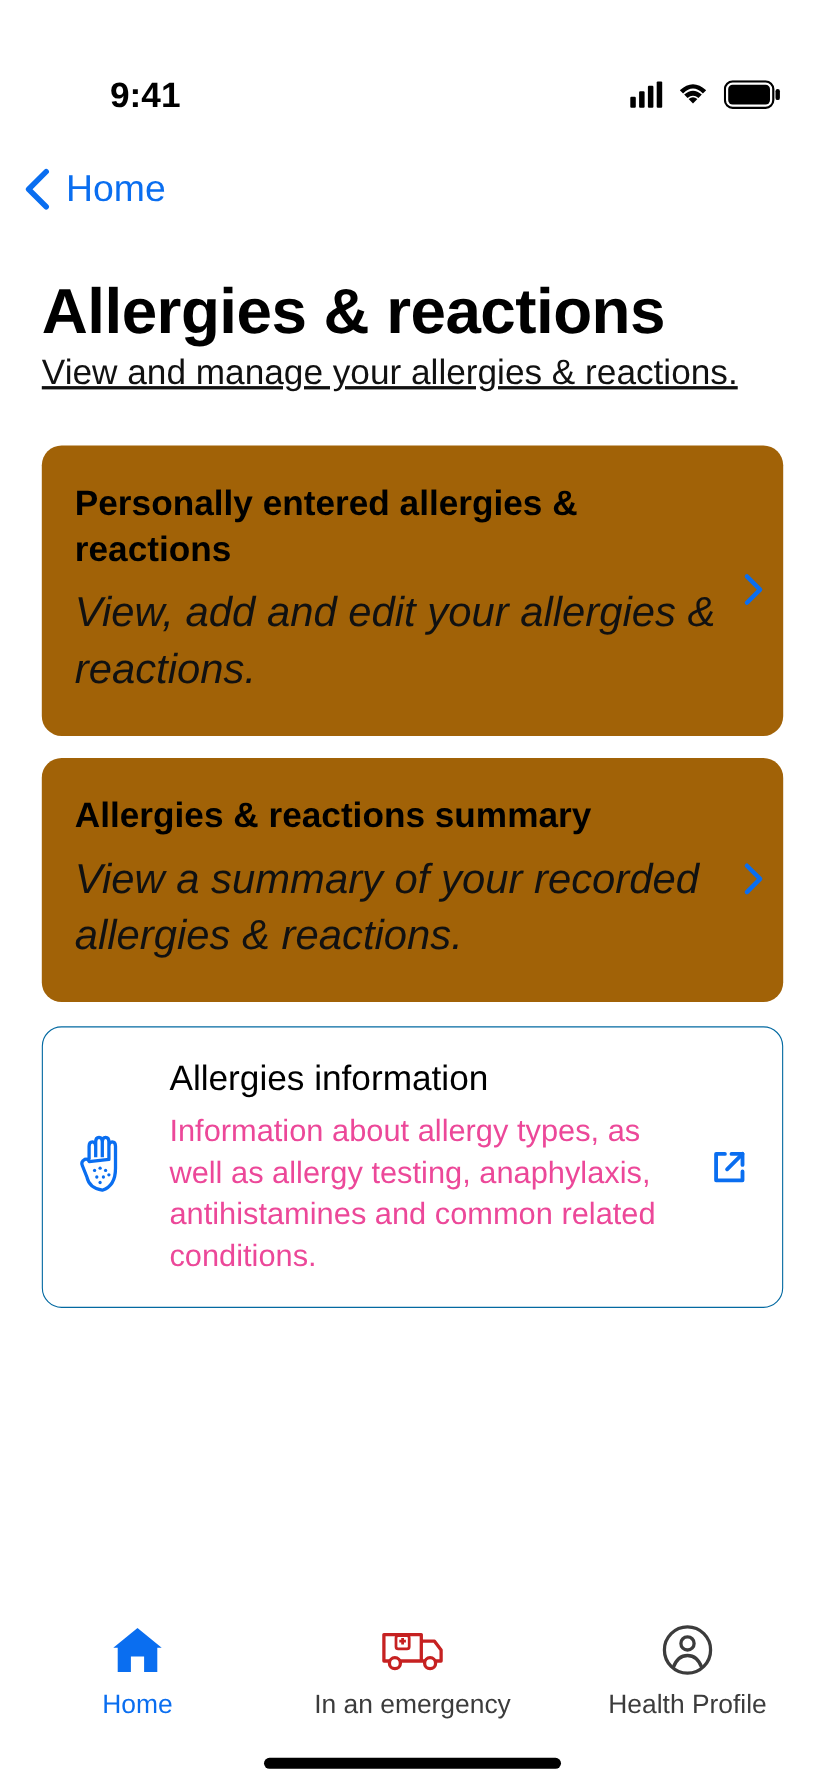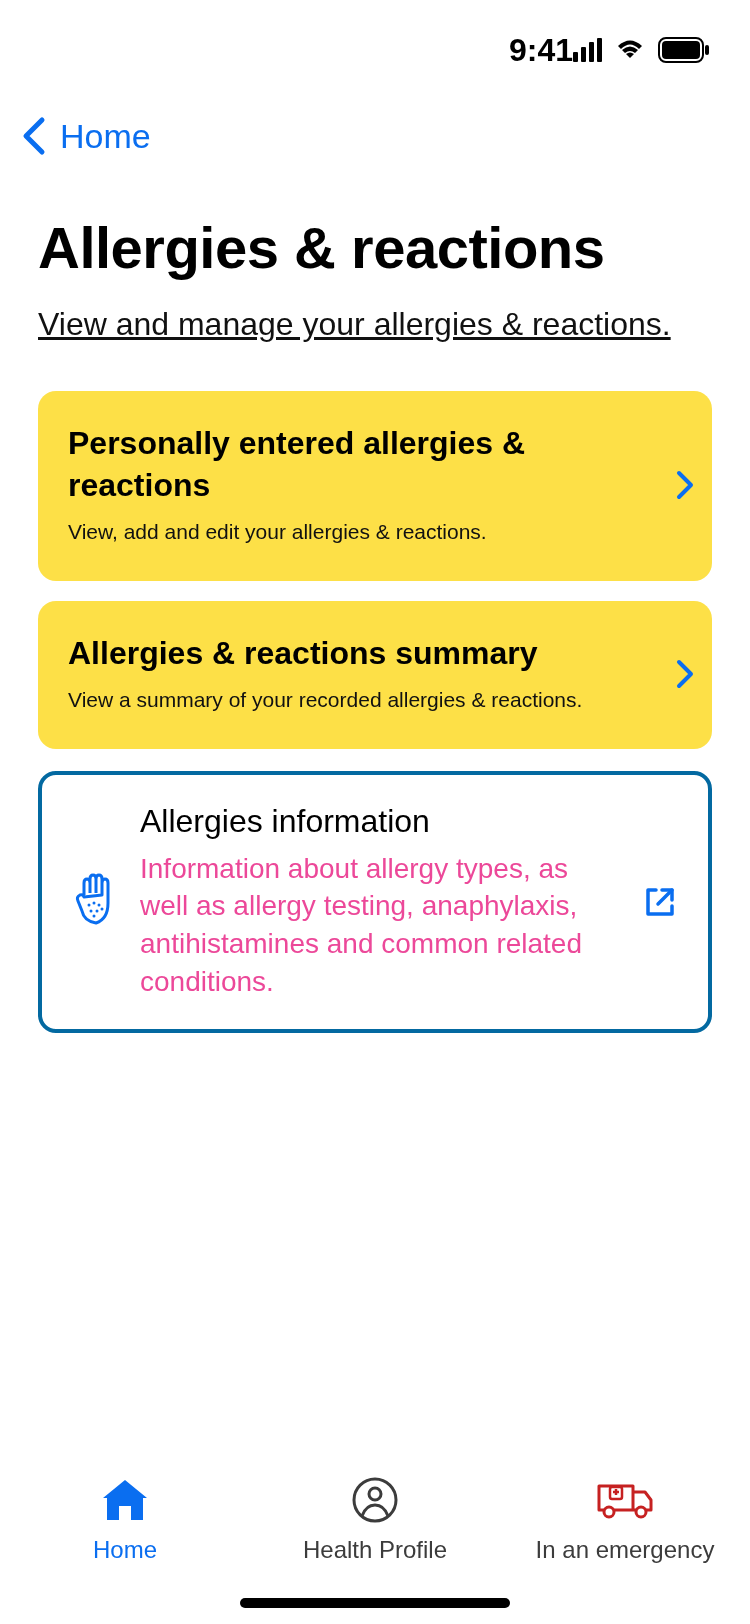--- a/index.html
+++ b/index.html
@@ -14,23 +14,24 @@
       background: #ffffff;
       font-family: -apple-system, "SF Pro Text", "Helvetica Neue", Arial, sans-serif;
       display: flex;
       flex-direction: column;
       position: relative;
       overflow: hidden;
     }
     .status-bar {
       height: 100px;
       display: flex;
-      justify-content: flex-end;
+      justify-content: space-between;
       align-items: center;
       padding: 0 40px 0 0;
+      margin-top: 36px;
     }
     .status-time {
       font-size: 32px;
       font-weight: 600;
       padding-left: 100px;
     }
     .status-icons {
       display: flex;
       align-items: center;
       gap: 12px;
@@ -62,65 +63,65 @@
     .content {
       padding: 20px 38px 0 38px;
       flex: 1;
     }
     .page-title {
       font-size: 58px;
       font-weight: 800;
       letter-spacing: -0.5px;
       color: #000;
       margin-top: 22px;
-      margin-bottom: 22px;
     }
     .page-subtitle {
       font-size: 32px;
       color: #111;
       line-height: 1.35;
       margin-bottom: 45px;
       text-decoration: underline;
     }
     .card {
-      background: #fde047;
+      background: #a16207;
       border-radius: 18px;
       padding: 32px 18px 34px 30px;
       margin-bottom: 20px;
       display: flex;
       align-items: center;
       gap: 11px;
     }
     .card-body {
       flex: 1;
     }
     .card-title {
       font-size: 32px;
       font-weight: 700;
       color: #000;
       margin-bottom: 12px;
       line-height: 1.3;
     }
     .card-desc {
-      font-size: 21px;
+      font-size: 38px;
       color: #111;
       line-height: 1.35;
+      font-style: italic;
     }
     .chevron-right {
       color: #0A6EF0;
       flex-shrink: 0;
     }
     .info-card {
-      border: 4px solid #0369a1;
+      border: 1px solid #0369a1;
       border-radius: 18px;
       padding: 28px 30px;
       margin-top: 22px;
       display: flex;
       align-items: center;
-      gap: 20px;
+      gap: 37px;
     }
     .info-card .icon-slot {
       flex-shrink: 0;
       color: #0A6EF0;
       align-self: center;
     }
     .info-card-body {
       flex: 1;
     }
     .info-card-title {
@@ -257,35 +258,35 @@
   <div class="tab-item tab-active">
     <div class="tab-icon">
       <svg width="52" height="48" viewBox="0 0 52 48">
         <path d="M26 4 L4 22 L8 22 L8 44 L20 44 L20 30 L32 30 L32 44 L44 44 L44 22 L48 22 Z" fill="#0A6EF0"></path>
       </svg>
     </div>
     <span class="tab-label">Home</span>
   </div>
   <div class="tab-item tab-inactive">
     <div class="tab-icon">
-      <svg width="46" height="46" viewBox="0 0 46 46">
-        <circle cx="23" cy="23" r="21" fill="none" stroke="#3C3C3C" stroke-width="3"></circle>
-        <circle cx="23" cy="17" r="6" fill="none" stroke="#3C3C3C" stroke-width="3"></circle>
-        <path d="M10 39 Q14 28 23 28 Q32 28 36 39" fill="none" stroke="#3C3C3C" stroke-width="3"></path>
-      </svg>
-    </div>
-    <span class="tab-label">Health Profile</span>
-  </div>
-  <div class="tab-item tab-inactive">
-    <div class="tab-icon">
       <svg width="60" height="44" viewBox="0 0 60 44">
         <path d="M4 8 L38 8 L38 32 L4 32 Z M38 14 L50 14 L56 22 L56 32 L38 32" fill="none" stroke="#C62121" stroke-width="3" stroke-linejoin="round"></path>
         <circle cx="14" cy="34" r="5" fill="#fff" stroke="#C62121" stroke-width="3"></circle>
         <circle cx="46" cy="34" r="5" fill="#fff" stroke="#C62121" stroke-width="3"></circle>
         <path d="M18 14 L24 14 M21 11 L21 17" stroke="#C62121" stroke-width="2.5"></path>
         <rect x="15" y="9" width="12" height="12" rx="2" fill="none" stroke="#C62121" stroke-width="2.5"></rect>
       </svg>
     </div>
     <span class="tab-label">In an emergency</span>
   </div>
+  <div class="tab-item tab-inactive">
+    <div class="tab-icon">
+      <svg width="46" height="46" viewBox="0 0 46 46">
+        <circle cx="23" cy="23" r="21" fill="none" stroke="#3C3C3C" stroke-width="3"></circle>
+        <circle cx="23" cy="17" r="6" fill="none" stroke="#3C3C3C" stroke-width="3"></circle>
+        <path d="M10 39 Q14 28 23 28 Q32 28 36 39" fill="none" stroke="#3C3C3C" stroke-width="3"></path>
+      </svg>
+    </div>
+    <span class="tab-label">Health Profile</span>
+  </div>
 </div>
 
 <div class="home-indicator"></div>
 
 </body></html>

